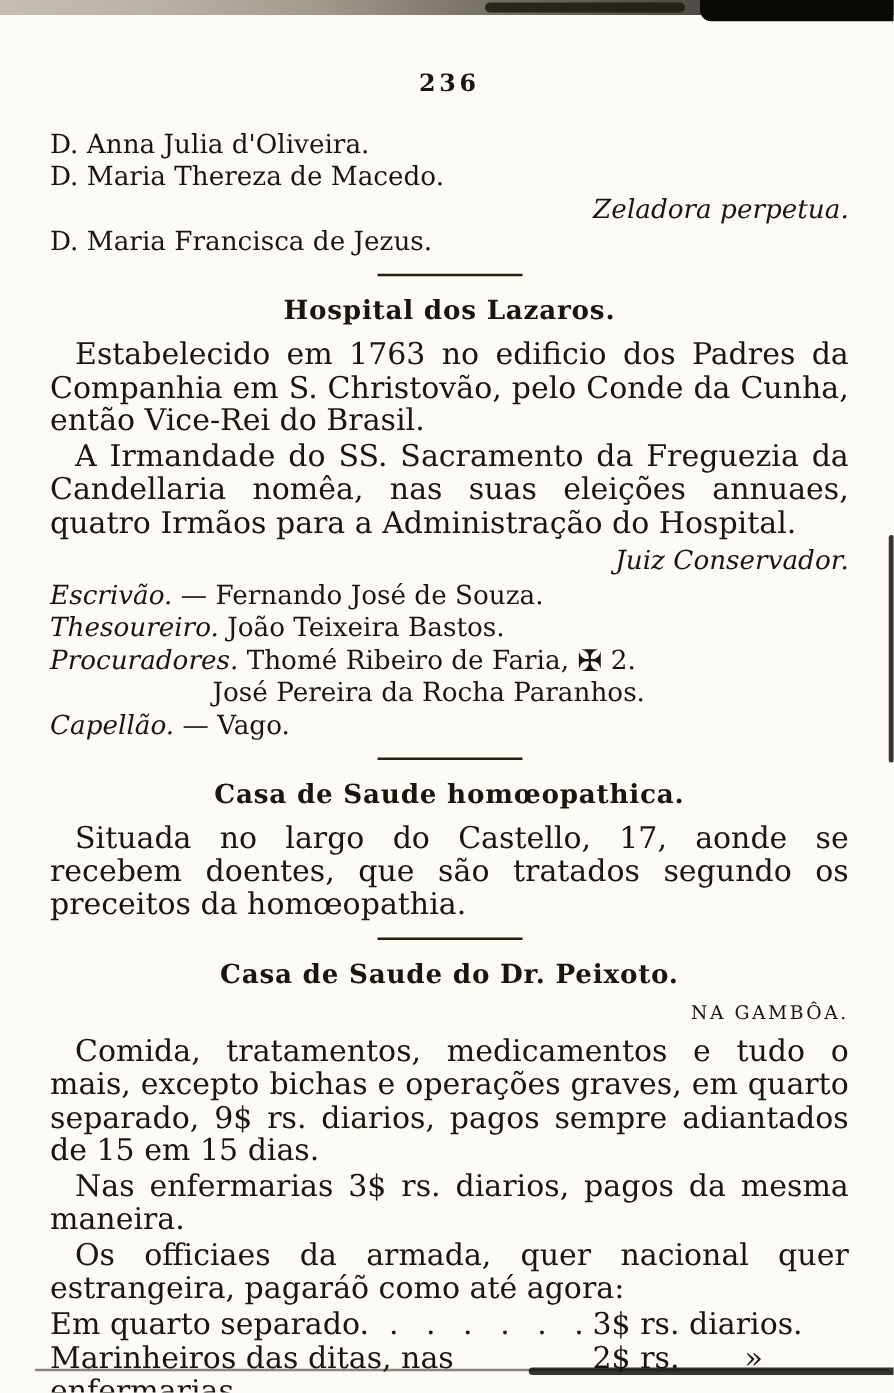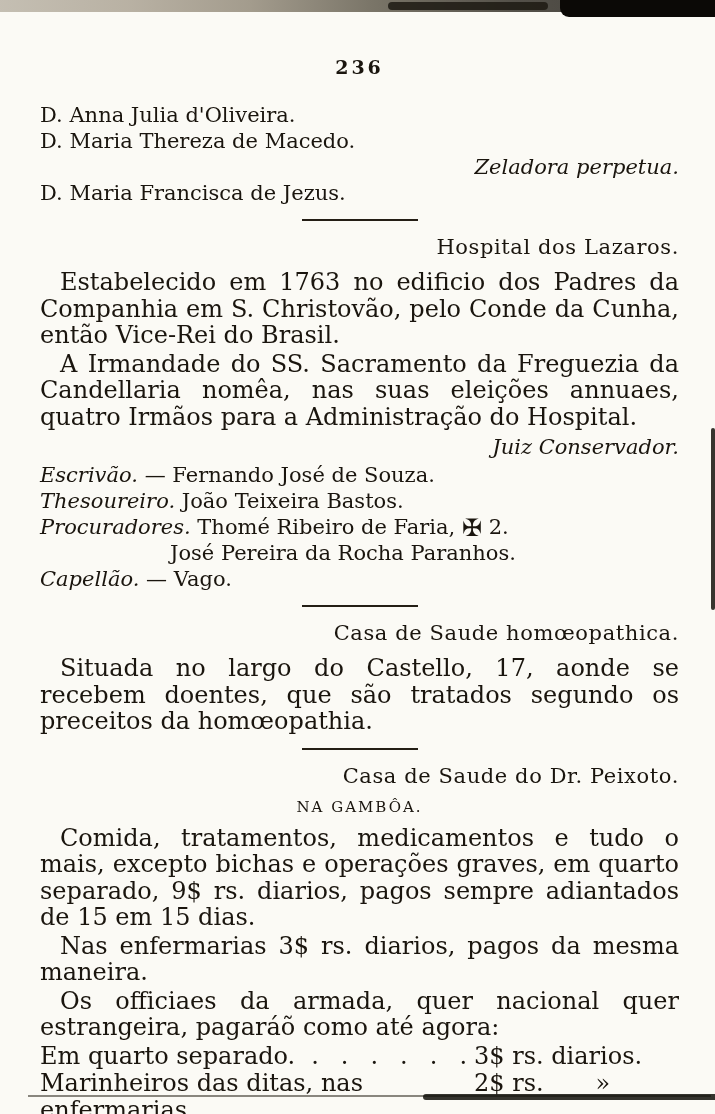--- a/index.html
+++ b/index.html
@@ -21,29 +21,29 @@
   .italic{font-style:italic;}
   .lbl{font-style:italic;}
   .tight{white-space:nowrap;letter-spacing:-0.4px;font-size:20px;}
   .subhead{margin:4px 0 2px;}
   .indent2{padding-left:130px;}
   .divider{
     width:116px;height:0;border-top:2.5px solid #241e15;
     margin:13px auto 12px;
   }
   .section-title{
-    text-align:right;font-weight:normal;font-size:21px;
+    text-align:center;font-weight:bold;font-size:21px;
     letter-spacing:0.6px;margin:14px 0 10px;
   }
   .para{
     font-size:24px;line-height:26.5px;margin:0 0 2px;
     text-align:justify;text-indent:20px;
   }
   .caps-head{
-    text-align:center;font-size:15px;letter-spacing:2px;
+    text-align:right;font-size:15px;letter-spacing:2px;
     margin:6px 0 9px;
   }
   .cross{font-size:24px;vertical-align:-2px;line-height:0;}
   .price-row{
     display:grid;grid-template-columns:1fr 205px;
     font-size:24px;line-height:27px;align-items:baseline;
   }
   .price-left{display:flex;align-items:baseline;}
   .leader{
     flex:1;overflow:hidden;white-space:nowrap;

